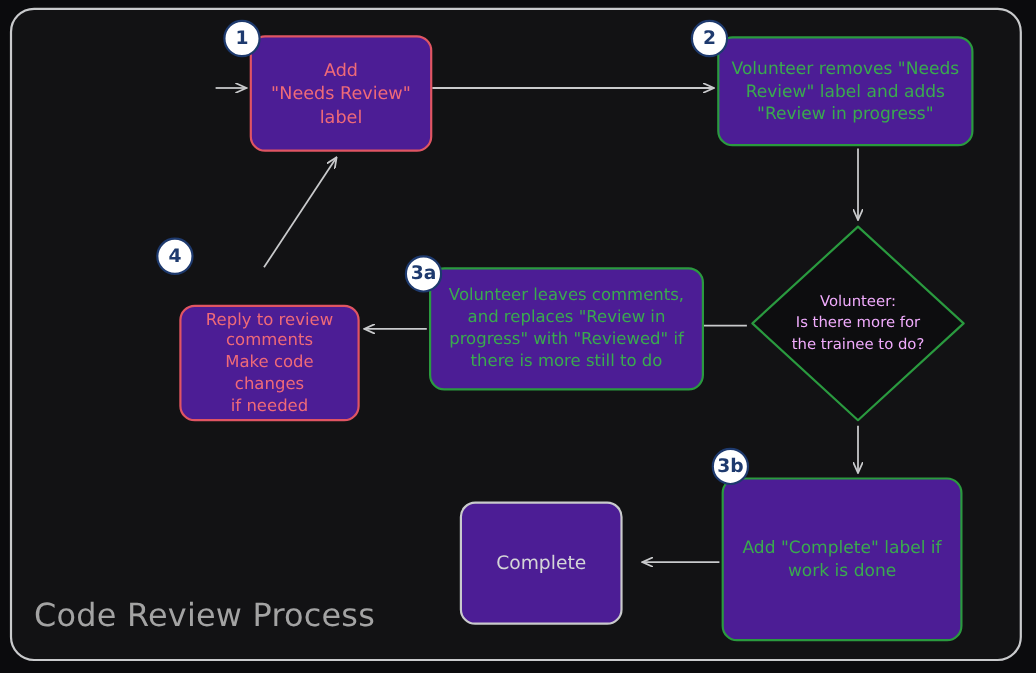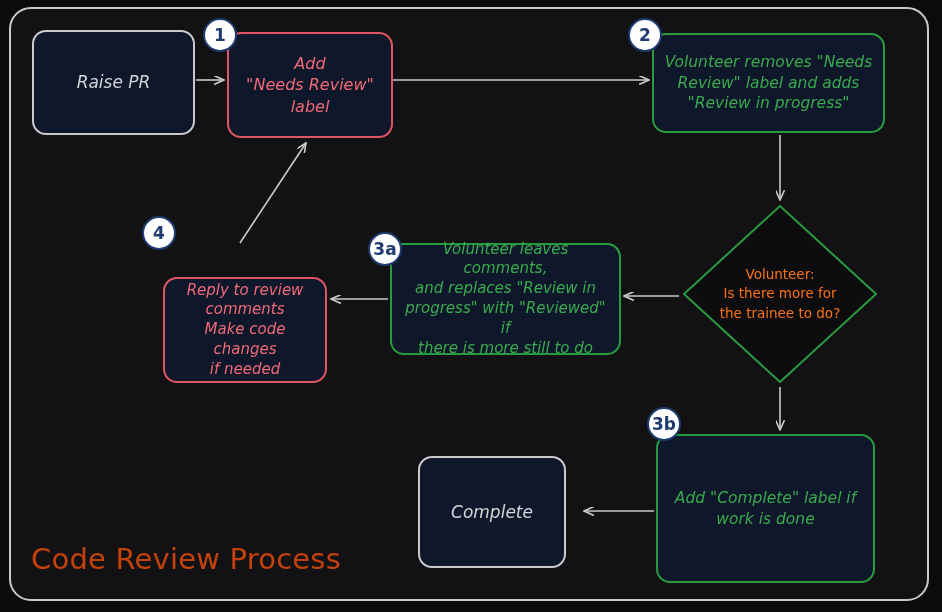--- a/index.html
+++ b/index.html
@@ -37,24 +37,23 @@
     pointer-events: none;
   }
   .node {
     position: absolute;
     box-sizing: border-box;
     display: flex;
     align-items: center;
     justify-content: center;
     text-align: center;
     border-radius: 14px;
-    background: #0f172a;
+    background: #4c1d95;
     line-height: 1.32;
     white-space: pre-line;
-    font-style: italic;
   }
   .node.terminal {
     border: 2px solid #c9cacc;
     color: #d4d5d7;
     font-size: 17px;
   }
   .node.red {
     border: 2px solid #e05563;
     color: #ef6a78;
     font-size: 16px;
@@ -86,21 +85,21 @@
   #decision .dlabel {
     position: absolute;
     left: 0;
     top: 0;
     width: 198px;
     height: 182px;
     display: flex;
     align-items: center;
     justify-content: center;
     text-align: center;
-    color: #f97316;
+    color: #f0abfc;
     font-size: 13.5px;
     line-height: 1.45;
     white-space: pre-line;
     font-weight: 500;
   }
   
   .badge {
     position: absolute;
     width: 34px;
     height: 34px;
@@ -113,21 +112,21 @@
     justify-content: center;
     font-size: 17px;
     font-weight: 600;
     z-index: 40;
     box-sizing: border-box;
   }
   #title {
     position: absolute;
     left: 31px;
     top: 542px;
-    color: #c2410c;
+    color: #a3a3a3;
     font-size: 29px;
     letter-spacing: 0.2px;
   }
 </style>
 </head>
 <body>
 
 <div id="canvas">
 
   <div id="frame"></div>
@@ -151,23 +150,20 @@
       <line x1="388" y1="299" x2="331" y2="299" marker-end="url(#arrowhead)"></line>
 
       <line x1="240" y1="243" x2="306" y2="143" marker-end="url(#arrowhead)"></line>
 
       <line x1="780" y1="387" x2="780" y2="430" marker-end="url(#arrowhead)"></line>
 
       <line x1="654" y1="511" x2="584" y2="511" marker-end="url(#arrowhead)"></line>
     </g>
   </svg>
 
-  <div class="node terminal" style="left:32px; top:30px; width:163px; height:105px;">
-    <span class="nodetext">Raise PR</span>
-  </div>
 
   <div class="node red" style="left:227px; top:32px; width:166px; height:106px;">
     <span class="nodetext">Add
 "Needs Review"
 label</span>
   </div>
   <div class="badge" style="left:203px; top:18px;">
     <span>1</span>
   </div>
 
@@ -182,21 +178,21 @@
 
   <div id="decision">
     <svg class="dshape" viewBox="0 0 198 182" xmlns="http://www.w3.org/2000/svg">
       <path d="M99,3 L195,91 L99,179 L3,91 Z" fill="#0d0d0f" stroke="#2a9a3f" stroke-width="2" stroke-linejoin="round"></path>
     </svg>
     <div class="dlabel">Volunteer:
 Is there more for
 the trainee to do?</div>
   </div>
 
-  <div class="node green" style="left:390px; top:243px; width:231px; height:112px; font-size:15px;">
+  <div class="node green" style="left:390px; top:243px; width:250px; height:112px; font-size:15px;">
     <span class="nodetext">Volunteer leaves comments,
 and replaces "Review in
 progress" with "Reviewed" if
 there is more still to do</span>
   </div>
   <div class="badge" style="left:368px; top:218px;margin-top:14px;">
     <span>3a</span>
   </div>
 
   <div class="node red" style="left:163px; top:244px; width:164px; height:106px; font-size:15px;margin-top:33px;">

